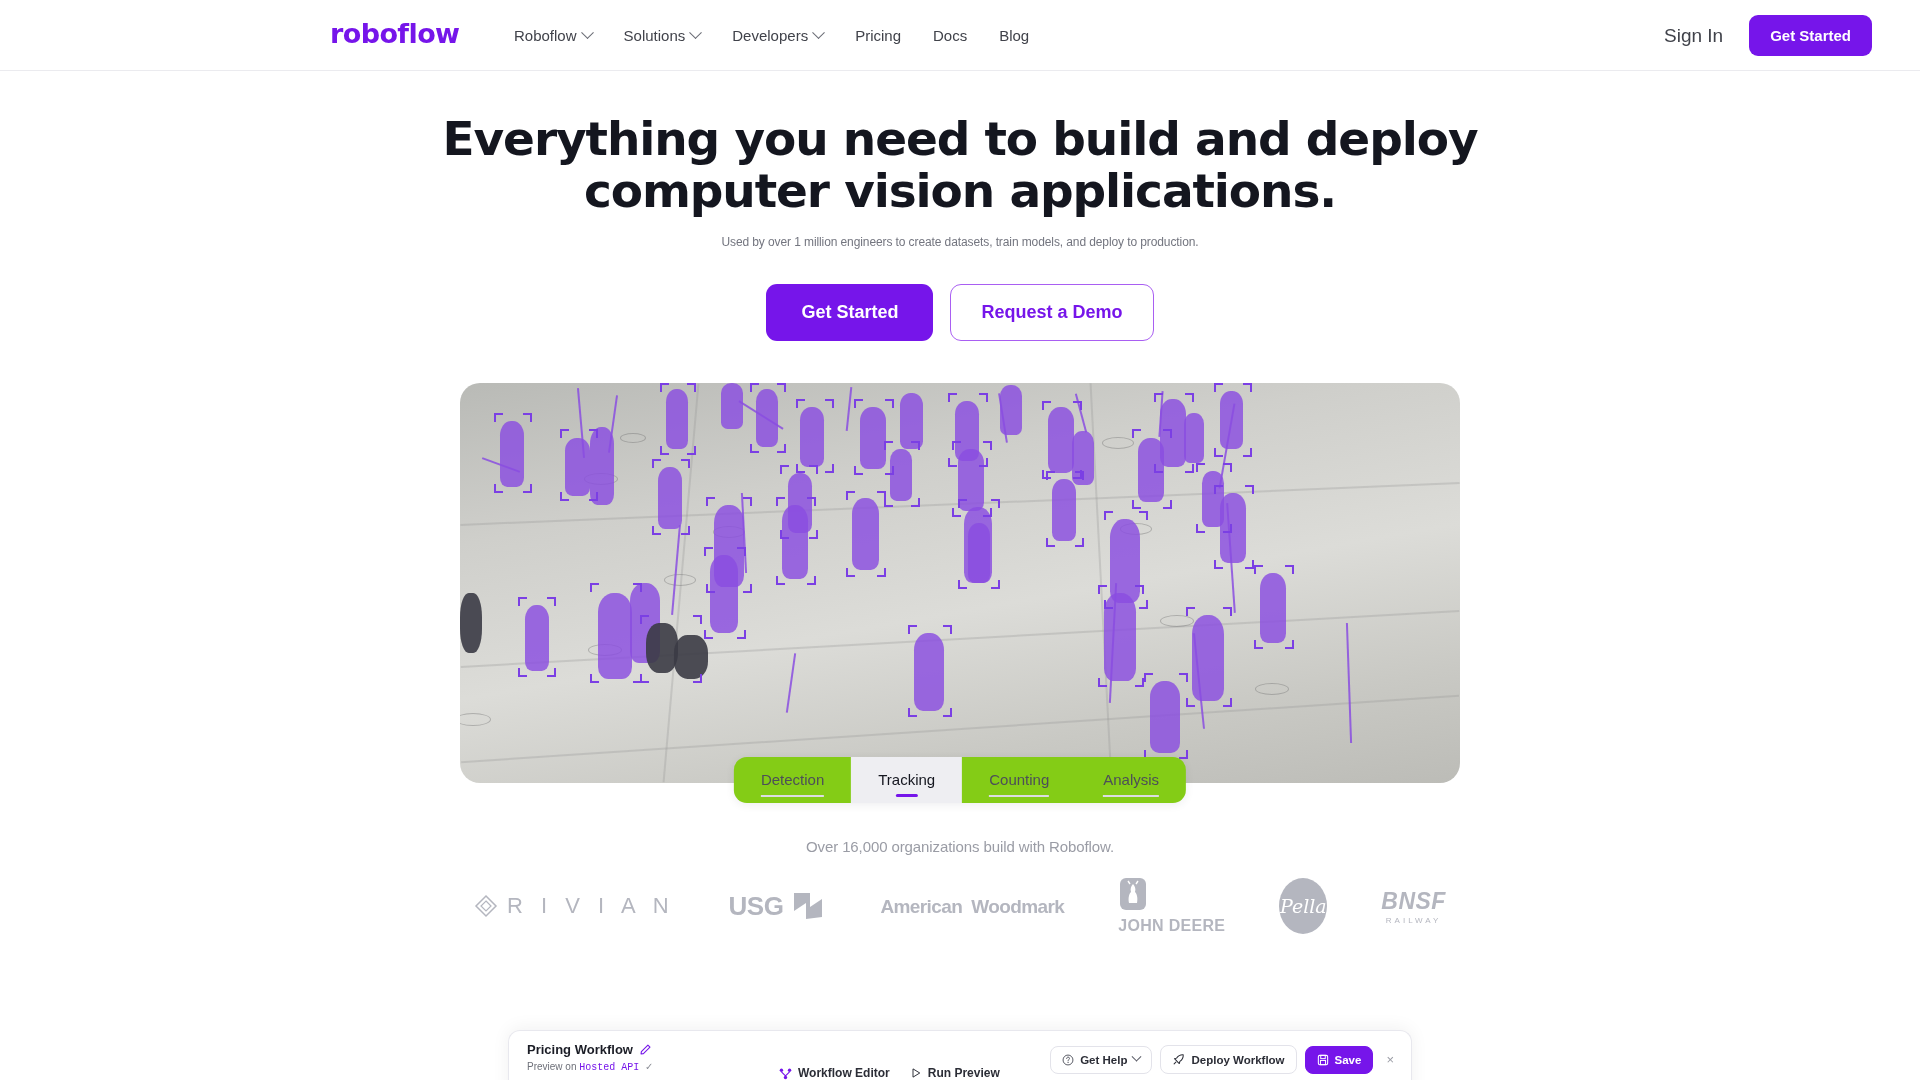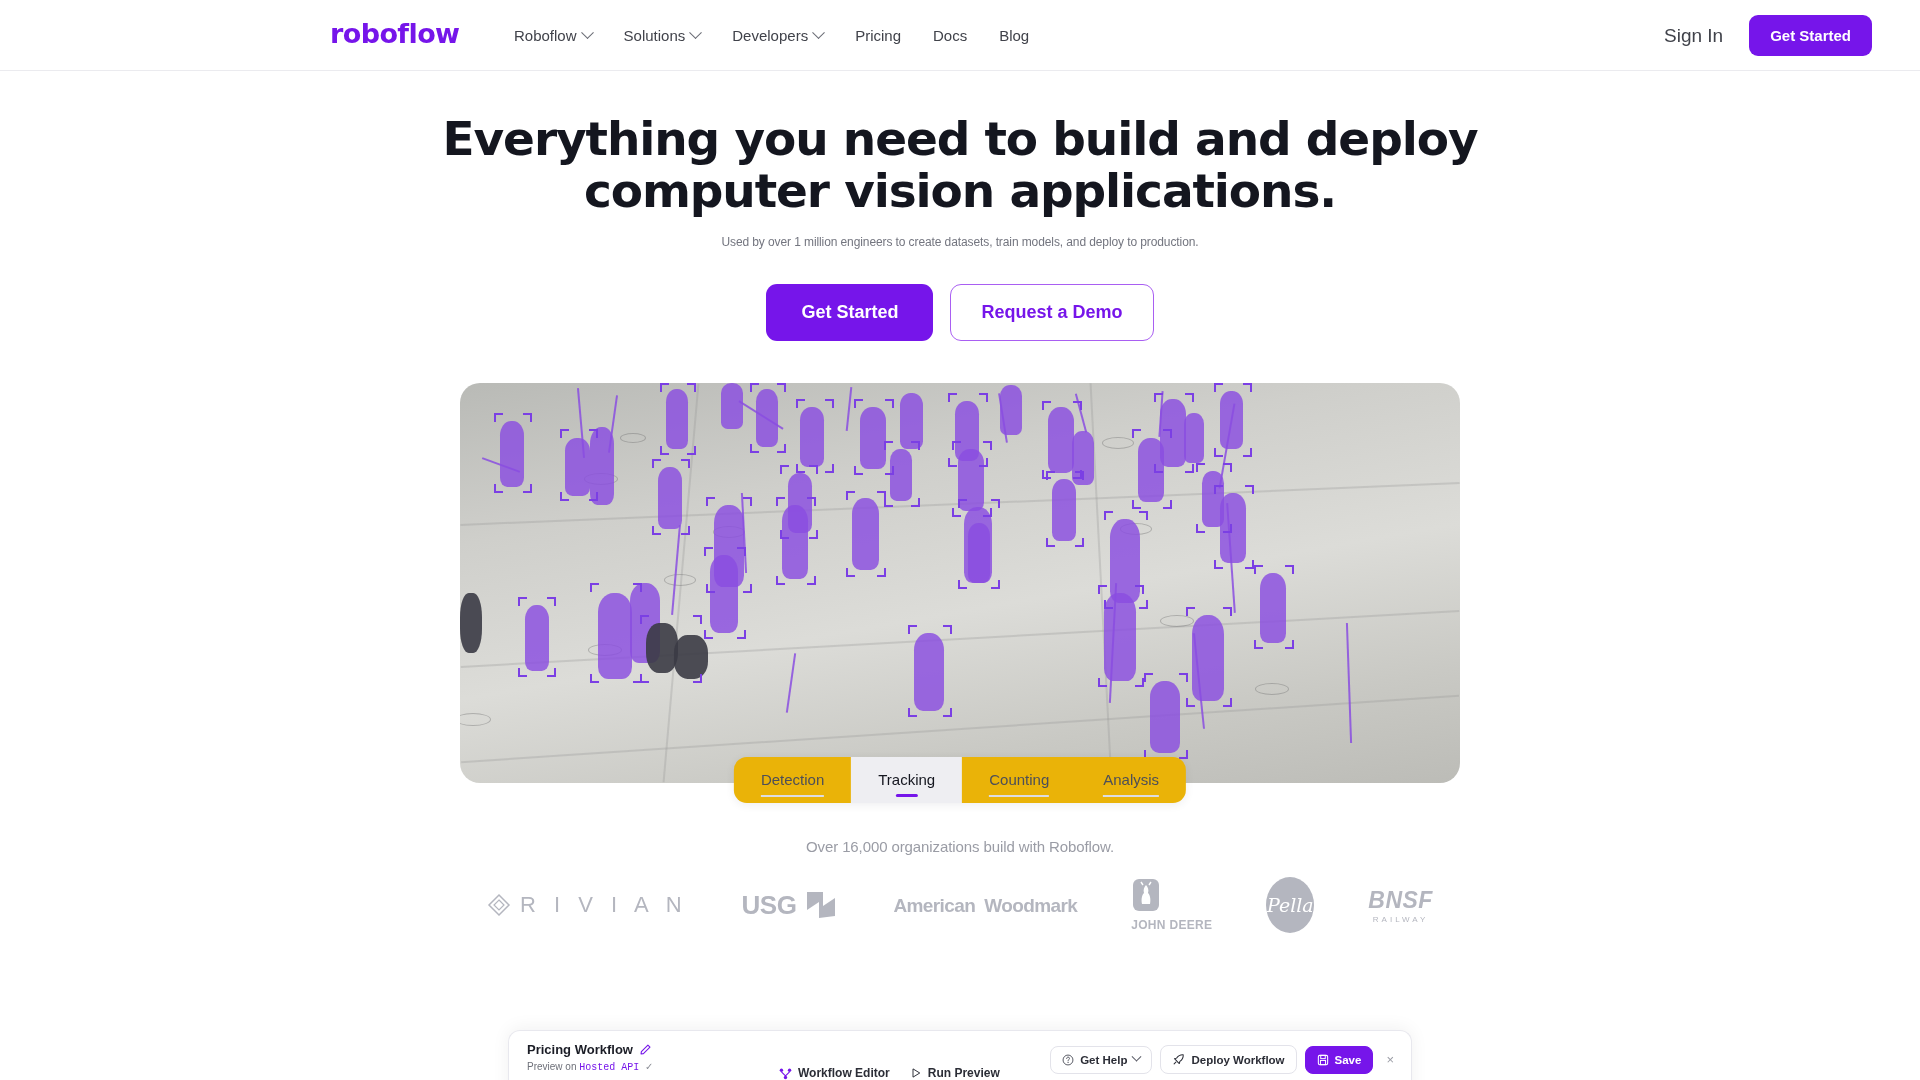--- a/index.html
+++ b/index.html
@@ -180,21 +180,21 @@
     opacity: .85;
   }
 
   
   .tabs {
     position: absolute;
     left: 50%;
     transform: translateX(-50%);
     bottom: -20px;
     display: flex;
-    background: #eab308;
+    background: #84cc16;
     border-radius: 13px;
     box-shadow: 0 2px 10px rgba(20,20,40,.07);
     overflow: hidden;
     padding: 0;
   }
   .tab {
     position: relative;
     font-size: 15px;
     color: #4d4f58;
     padding: 14px 27px 15px 27px;
@@ -234,21 +234,21 @@
     color: #b4b6bf;
   }
   .logo { display: flex; align-items: center; gap: 9px; color: #b4b6bf; }
   .logo-rivian { font-size: 22px; letter-spacing: 6px; font-weight: 400; }
   .logo-usg { font-size: 26px; font-weight: 700; letter-spacing: -0.5px; }
   .logo-aw {
     font-size: 19px; font-weight: 800; line-height: 1.0;
     text-align: left; letter-spacing: -0.6px;
   }
   .logo-jd { text-align: center; }
-  .logo-jd .nm { font-size: 12px; font-weight: 700; letter-spacing: .3px; margin-top: 2px;}
+  .logo-jd .nm { font-size: 16px; font-weight: 700; letter-spacing: .3px; margin-top: 2px;}
   .logo-pella {
     width: 48px; height: 56px; border-radius: 50%;
     background: #b4b6bf; color: #fff;
     display: flex; align-items: center; justify-content: center;
     font-family: "DejaVu Serif", serif; font-style: italic; font-size: 19px;
   }
   .logo-bnsf { text-align: center; }
   .logo-bnsf .nm {
     font-size: 23px; font-weight: 700; font-style: italic; letter-spacing: .5px;
   }

